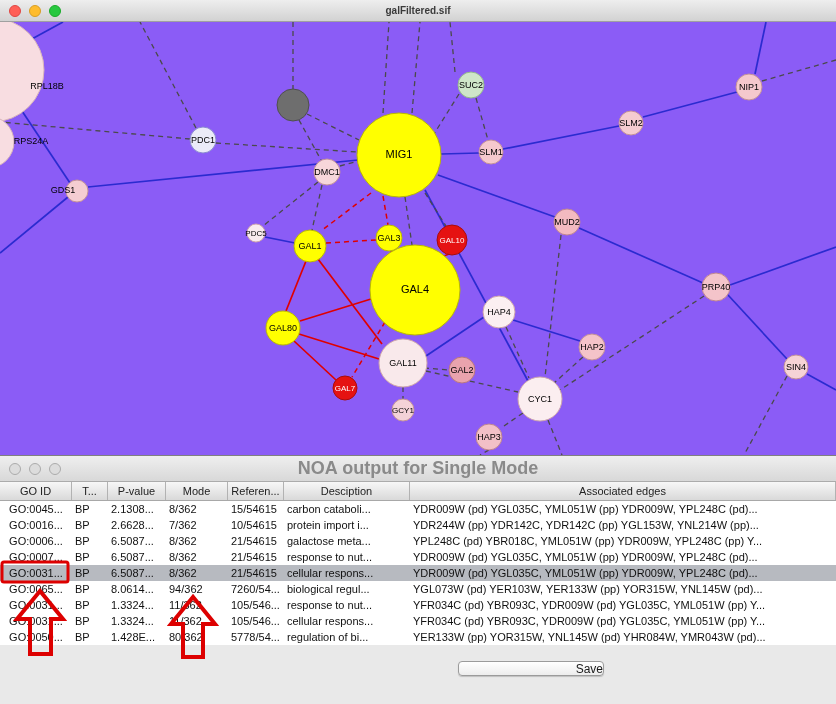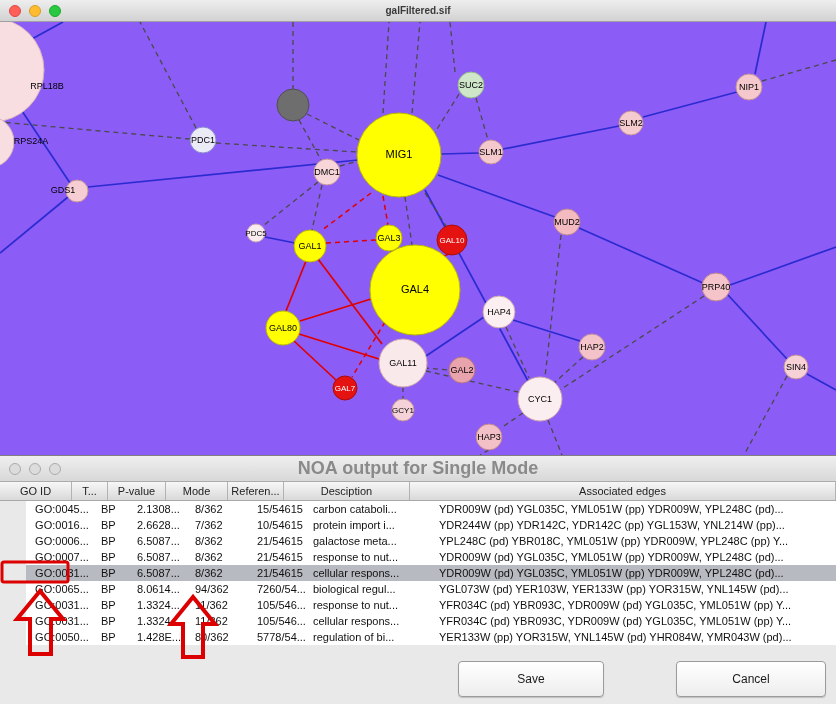--- a/index.html
+++ b/index.html
@@ -47,34 +47,34 @@
   .thead{
     display:flex;height:19px;box-sizing:border-box;
     background:linear-gradient(#f7f7f7,#d9d9d9);
     border-bottom:1px solid #a8a8a8;
   }
   .th{
     font-size:11px;color:#222;text-align:center;line-height:18px;
     border-right:1px solid #b2b2b2;box-sizing:border-box;
     overflow:hidden;white-space:nowrap;flex:none;
   }
-  .tbody{background:#ffffff;margin-left:26px;}
+  .tbody{background:#ffffff;}
   .trow{display:flex;height:16px;background:#ffffff;}
   .trow.selected{background:#b7bac0;}
   .td{
     font-size:11px;line-height:16px;padding:0 3px;box-sizing:border-box;
     overflow:hidden;white-space:nowrap;color:#111;flex:none;
   }
   .c0{width:72px;text-align:center;} .c1{width:36px;} .c2{width:58px;} .c3{width:62px;}
   .c4{width:56px;} .c5{width:126px;} .c6{width:426px;}
 
   .btn{
-    position:absolute;height:36px;border:1px solid #9b9b9b;border-radius:4px;
+    position:absolute;height:15px;border:1px solid #9b9b9b;border-radius:4px;
     background:linear-gradient(#ffffff,#ededed);
-    font-size:12px;color:#1a1a1a;text-align:center;
+    font-size:12px;color:#1a1a1a;text-align:right;
     box-shadow:0 1px 1px rgba(0,0,0,0.18);
     font-family:"Liberation Sans",sans-serif;padding:0;cursor:default;
   }
   .btn.save{left:458px;top:205px;width:146px;}
   .btn.cancel{left:676px;top:205px;width:150px;}
 
   .annotations{
     position:absolute;left:0;top:455px;width:836px;height:249px;
     pointer-events:none;z-index:50;
   }
@@ -363,21 +363,20 @@
           <div class="td c2">1.428E...</div>
           <div class="td c3">80/362</div>
           <div class="td c4">5778/54...</div>
           <div class="td c5">regulation of bi...</div>
           <div class="td c6">YER133W (pp) YOR315W, YNL145W (pd) YHR084W, YMR043W (pd)...</div>
         </div>
       </div>
   </div>
 
   <button class="btn save">Save</button>
-  <button class="btn cancel">Cancel</button>
 </div>
 
 <svg class="annotations" width="836" height="249" viewBox="0 0 249 249" preserveAspectRatio="none" style="width:836px;height:249px;">
 </svg>
 <svg class="annotations" width="836" height="249" viewBox="0 0 836 249">
   <rect x="2" y="107" width="66" height="20" rx="2" fill="none" stroke="#dd0000" stroke-width="3"></rect>
   <polygon points="40,136 17,164 30,164 30,199 51,199 51,164 63,164" fill="none" stroke="#dd0000" stroke-width="4" stroke-linejoin="miter"></polygon>
   <polygon points="193,142 171,169 183,169 183,202 203,202 203,169 215,169" fill="none" stroke="#dd0000" stroke-width="4" stroke-linejoin="miter"></polygon>
 </svg>
 

